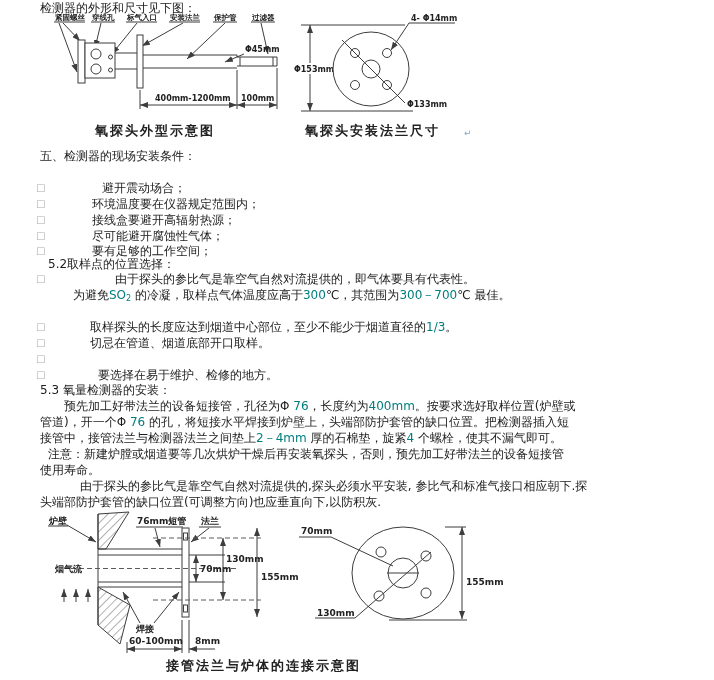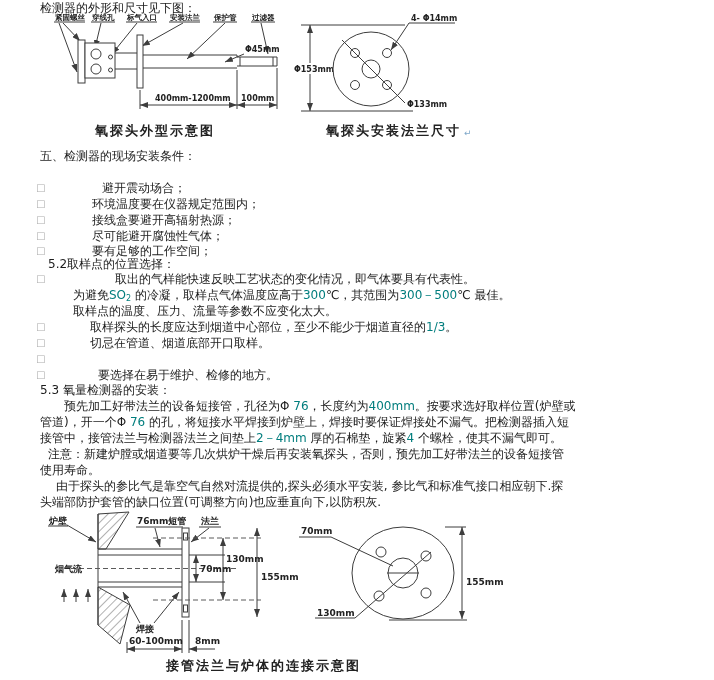--- a/index.html
+++ b/index.html
@@ -111,56 +111,55 @@
     <circle class="sfill" cx="94" cy="73" r="4.5"></circle>
     <line class="sline" x1="49" y1="28" x2="107" y2="86"></line>
     <text class="dim" x="118" y="9">4- Φ14mm</text>
     <line class="sline" x1="116" y1="11" x2="162" y2="11"></line>
     <line class="sline" x1="116" y1="11" x2="98" y2="38" marker-end="url(#ah)"></line>
     <text class="dim" x="114" y="95">Φ133mm</text>
     <line class="sline" x1="112" y1="91" x2="98" y2="77"></line>
   </svg>
 
   <div class="cap" style="left:95px;top:122px">氧探头外型示意图</div>
-  <div class="cap" style="left:326px;top:122px">氧探头安装法兰尺寸</div>
+  <div class="cap" style="left:305px;top:122px">氧探头安装法兰尺寸</div>
   <span class="pmark" style="left:464px;top:128px">↵</span>
 
   <div class="ln" style="left:40px;top:149px">五、检测器的现场安装条件：</div>
 
   <span class="bullet" style="left:36px;top:182px">□</span>
   <div class="ln" style="left:102px;top:181px">避开震动场合；</div>
   <span class="bullet" style="left:36px;top:198px">□</span>
   <div class="ln" style="left:92px;top:197px">环境温度要在仪器规定范围内；</div>
   <span class="bullet" style="left:36px;top:214px">□</span>
   <div class="ln" style="left:92px;top:213px">接线盒要避开高辐射热源；</div>
   <span class="bullet" style="left:36px;top:230px">□</span>
   <div class="ln" style="left:92px;top:229px">尽可能避开腐蚀性气体；</div>
   <span class="bullet" style="left:36px;top:245px">□</span>
   <div class="ln" style="left:92px;top:244px">要有足够的工作空间；</div>
 
   <div class="ln" style="left:48px;top:257px">5.2取样点的位置选择：</div>
   <span class="bullet" style="left:36px;top:273px">□</span>
-  <div class="ln" style="left:115px;top:272px">取出的气样能快速反映工艺状态的变化情况，即气体要具有代表性。</div>
-  <div class="ln" style="left:73px;top:288px"><span>为避免</span><span class="num">SO</span><span class="num sub">2</span><span> 的冷凝，取样点气体温度应高于</span><span class="num">300</span><span>℃，其范围为</span><span class="num">300－500</span><span>℃  最佳。</span></div>
-  <div class="ln" style="left:73px;top:304px">取样点的温度、压力、流量等参数不应变化太大。</div>
+  <div class="ln" style="left:115px;top:272px">由于探头的参比气是靠空气自然对流提供的，即气体要具有代表性。</div>
+  <div class="ln" style="left:73px;top:288px"><span>为避免</span><span class="num">SO</span><span class="num sub">2</span><span> 的冷凝，取样点气体温度应高于</span><span class="num">300</span><span>℃，其范围为</span><span class="num">300－700</span><span>℃  最佳。</span></div>
   <span class="bullet" style="left:36px;top:321px">□</span>
   <div class="ln" style="left:90px;top:320px"><span>取样探头的长度应达到烟道中心部位，至少不能少于烟道直径的</span><span class="num">1/3</span><span>。</span></div>
   <span class="bullet" style="left:36px;top:337px">□</span>
   <div class="ln" style="left:90px;top:336px">切忌在管道、烟道底部开口取样。</div>
   <span class="bullet" style="left:36px;top:353px">□</span>
   <span class="bullet" style="left:36px;top:369px">□</span>
   <div class="ln" style="left:98px;top:368px">要选择在易于维护、检修的地方。</div>
 
   <div class="ln" style="left:40px;top:383px">5.3  氧量检测器的安装：</div>
   <div class="ln" style="left:64px;top:399px"><span>预先加工好带法兰的设备短接管，孔径为Φ </span><span class="num">76</span><span>，长度约为</span><span class="num">400mm</span><span>。按要求选好取样位置(炉壁或</span></div>
-  <div class="ln" style="left:40px;top:415px"><span>管道)，开一个Φ </span><span class="num">76</span><span> 的孔，将短接水平焊接到炉壁上，焊接时要保证焊接处不漏气。把检测器插入短</span></div>
+  <div class="ln" style="left:40px;top:415px"><span>管道)，开一个Φ </span><span class="num">76</span><span> 的孔，将短接水平焊接到炉壁上，头端部防护套管的缺口位置。把检测器插入短</span></div>
   <div class="ln" style="left:40px;top:431px"><span>接管中，接管法兰与检测器法兰之间垫上</span><span class="num">2－4mm</span><span> 厚的石棉垫，旋紧</span><span class="num">4</span><span> 个螺栓，使其不漏气即可。</span></div>
   <div class="ln" style="left:48px;top:447px">注意：新建炉膛或烟道要等几次烘炉干燥后再安装氧探头，否则，预先加工好带法兰的设备短接管</div>
   <div class="ln" style="left:40px;top:463px">使用寿命。</div>
-  <div class="ln" style="left:56px;top:479px">由于探头的参比气是靠空气自然对流提供的,探头必须水平安装, 参比气和标准气接口相应朝下.探</div>
+  <div class="ln" style="left:80px;top:479px">由于探头的参比气是靠空气自然对流提供的,探头必须水平安装, 参比气和标准气接口相应朝下.探</div>
   <div class="ln" style="left:40px;top:495px">头端部防护套管的缺口位置(可调整方向)也应垂直向下,以防积灰.</div>
 
   <svg style="left:33px;top:512px" width="480" height="146" viewBox="0 0 480 146">
 
     <text class="dim9" x="16" y="12">炉壁</text>
     <line class="sline" x1="15" y1="14" x2="35" y2="14"></line>
     <line class="sline" x1="34" y1="13" x2="63" y2="30" marker-end="url(#ah)"></line>
     <line class="sline" x1="65" y1="2" x2="65" y2="113"></line>
     <polygon points="65,2 96,0 73,37 65,37" fill="url(#hatch)" stroke="#3d3d3d" stroke-width="1"></polygon>
     <polygon points="65,75 97,93 87,132 65,113" fill="url(#hatch)" stroke="#3d3d3d" stroke-width="1"></polygon>

